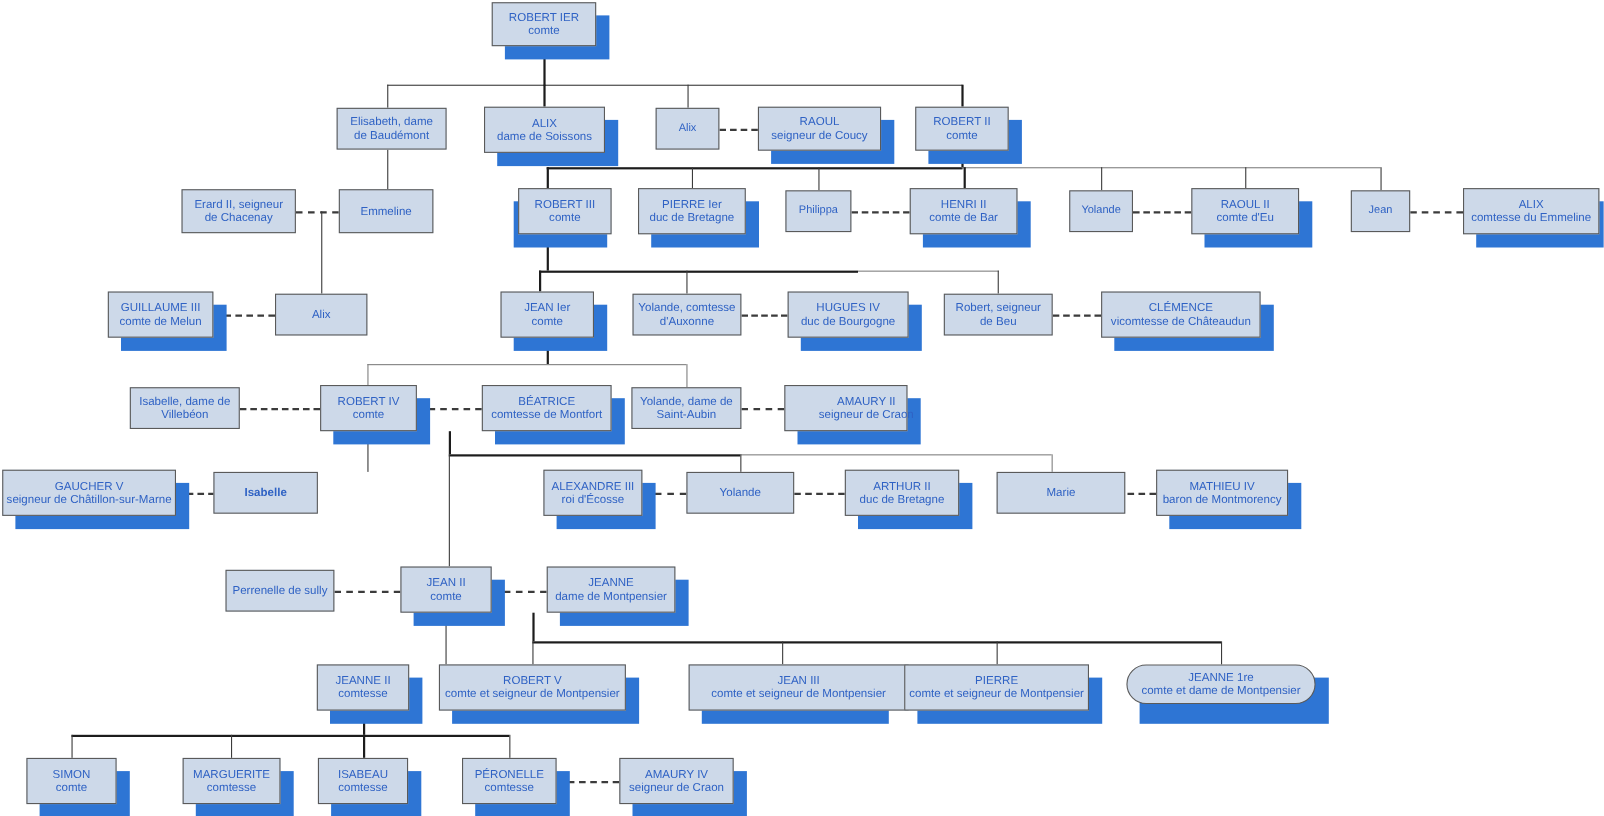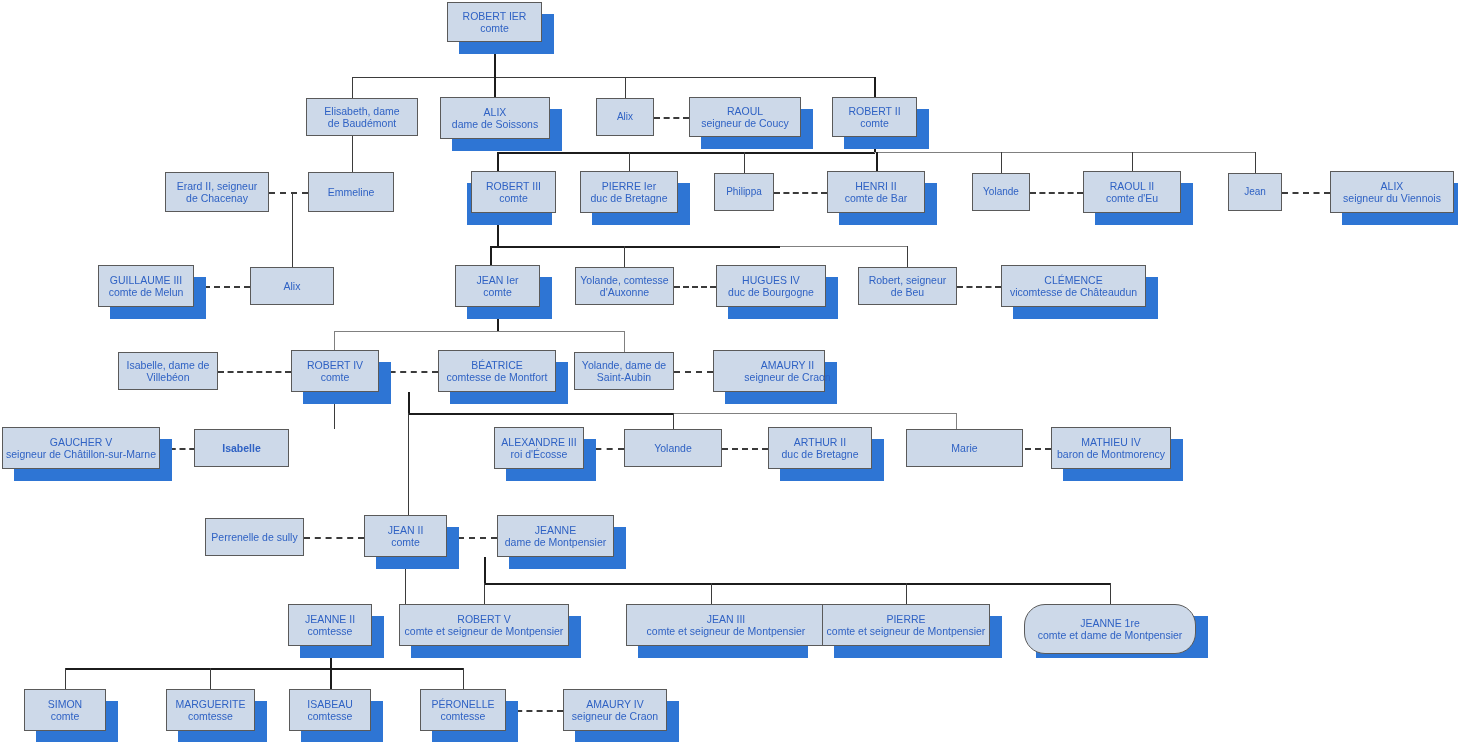--- a/index.html
+++ b/index.html
@@ -163,21 +163,21 @@
       <div class="mar" style="left: 1005px; top: 448px; width: 46px;"></div>
       <div class="mar" style="left: 304px; top: 537px; width: 60px;"></div>
       <div class="mar" style="left: 447px; top: 537px; width: 50px;"></div>
       <div class="mar" style="left: 506px; top: 710px; width: 57px;"></div>
     </div>
   <div id="node-layer">
       <div class="node" style="left: 447px; top: 2px; width: 95px; height: 40px;">
         <div class="l1">ROBERT IER</div>
         <div class="l2">comte</div>
       </div>
-      <div class="node" style="left: 306px; top: 98px; width: 112px; height: 38px;">
+      <div class="node" style="left: 306px; top: 98px; width: 100px; height: 38px;">
         <div class="l1">Elisabeth, dame</div>
         <div class="l2">de Baudémont</div>
       </div>
       <div class="node" style="left: 440px; top: 97px; width: 110px; height: 42px;">
         <div class="l1">ALIX</div>
         <div class="l2">dame de Soissons</div>
       </div>
       <div class="node small" style="left: 596px; top: 98px; width: 58px; height: 38px;">
         <div class="l1">Alix</div>
       </div>
@@ -216,21 +216,21 @@
       </div>
       <div class="node" style="left: 1083px; top: 171px; width: 98px; height: 42px;">
         <div class="l1">RAOUL II</div>
         <div class="l2">comte d'Eu</div>
       </div>
       <div class="node small" style="left: 1228px; top: 173px; width: 54px; height: 38px;">
         <div class="l1">Jean</div>
       </div>
       <div class="node" style="left: 1330px; top: 171px; width: 124px; height: 42px;">
         <div class="l1">ALIX</div>
-        <div class="l2">seigneur du Viennois</div>
+        <div class="l2">comtesse du Emmeline</div>
       </div>
       <div class="node" style="left: 98px; top: 265px; width: 96px; height: 42px;">
         <div class="l1">GUILLAUME III</div>
         <div class="l2">comte de Melun</div>
       </div>
       <div class="node" style="left: 250px; top: 267px; width: 84px; height: 38px;">
         <div class="l1">Alix</div>
       </div>
       <div class="node" style="left: 455px; top: 265px; width: 85px; height: 42px;">
         <div class="l1">JEAN Ier</div>
@@ -317,21 +317,21 @@
         <div class="l2">comte et seigneur de Montpensier</div>
       </div>
       <div class="node" style="left: 626px; top: 604px; width: 200px; height: 42px;">
         <div class="l1">JEAN III</div>
         <div class="l2">comte et seigneur de Montpensier</div>
       </div>
       <div class="node" style="left: 822px; top: 604px; width: 168px; height: 42px;">
         <div class="l1">PIERRE</div>
         <div class="l2">comte et seigneur de Montpensier</div>
       </div>
-      <div class="node" style="left: 1024px; top: 604px; width: 172px; height: 50px; border-radius: 21px;">
+      <div class="node" style="left: 1024px; top: 604px; width: 172px; height: 36px; border-radius: 21px;">
         <div class="l1">JEANNE 1re</div>
         <div class="l2">comte et dame de Montpensier</div>
       </div>
       <div class="node" style="left: 24px; top: 689px; width: 82px; height: 42px;">
         <div class="l1">SIMON</div>
         <div class="l2">comte</div>
       </div>
       <div class="node" style="left: 166px; top: 689px; width: 89px; height: 42px;">
         <div class="l1">MARGUERITE</div>
         <div class="l2">comtesse</div>

